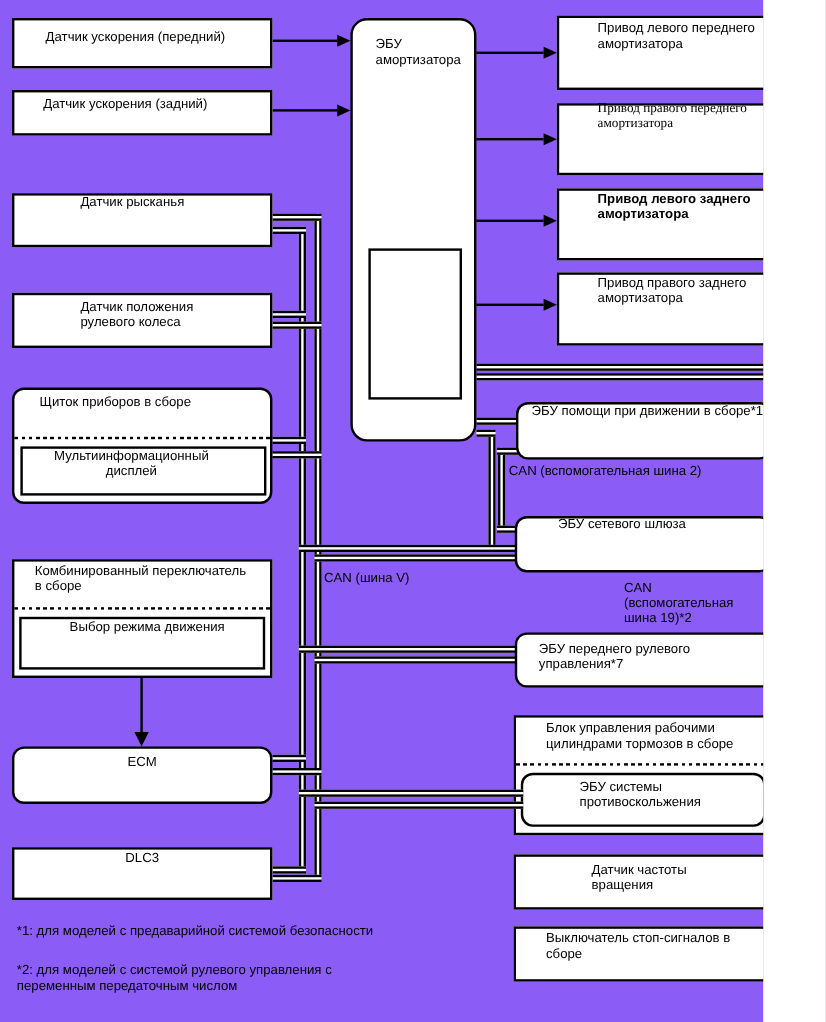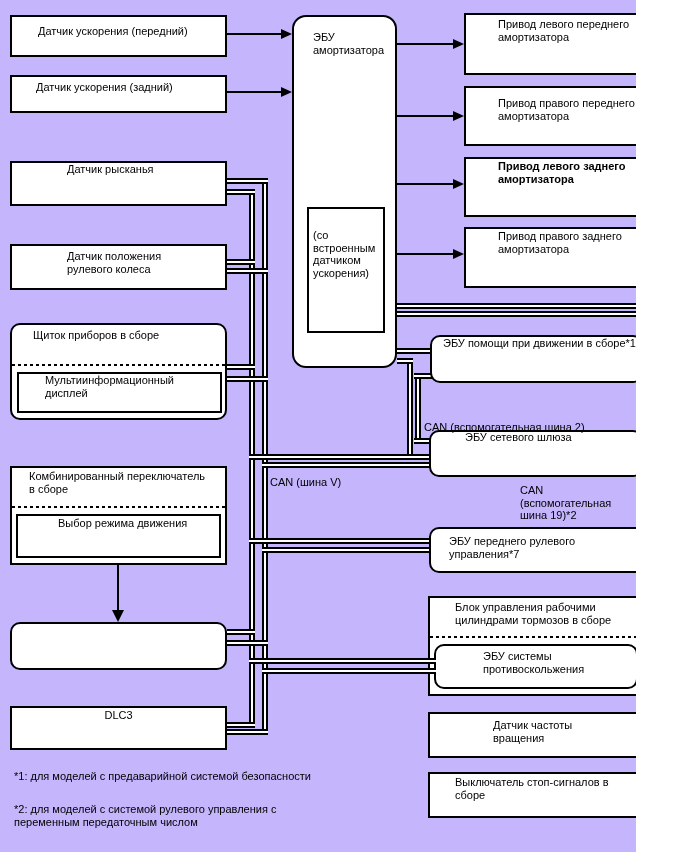--- a/index.html
+++ b/index.html
@@ -1,17 +1,17 @@
 <!DOCTYPE html>
 <html><head>
 <meta charset="utf-8">
 <style>
   html,body{margin:0;padding:0;background:#fff;}
   #stage{
-    position:relative;width:636px;height:852px;background:#c4b5fd;
+    position:relative;width:636px;height:852px;background:#8b5cf6;
     font-family:"Liberation Sans","DejaVu Sans",sans-serif;
     color:#000;overflow:hidden;
   }
   
   .bx{position:absolute;border:2px solid #000;background:#fff;box-sizing:border-box;z-index:3;}
   .rnd{border-radius:10px;}
   .rnd-lg{border-radius:14px;}
   
   .lbl{position:absolute;font-size:11px;line-height:12.5px;white-space:pre-line;z-index:5;}
   .ctr{text-align:center;}
@@ -69,55 +69,52 @@
 
   <div class="bx" style="left:428px;top:712px;width:217px;height:46px;"></div>
   <div class="bx" style="left:428px;top:772px;width:217px;height:46px;"></div>
 
   <div class="lbl" style="left:38px;top:25px;">Датчик ускорения (передний)</div>
   <div class="lbl" style="left:36px;top:81px;">Датчик ускорения (задний)</div>
   <div class="lbl" style="left:67px;top:163px;">Датчик рысканья</div>
   <div class="lbl" style="left:67px;top:250px;">Датчик положения
 рулевого колеса</div>
   <div class="lbl" style="left:33px;top:329px;">Щиток приборов в сборе</div>
-  <div class="lbl" style="left:45px;top:374px;">Мультиинформационный
+  <div class="lbl" style="left:45px;top:374px;text-align:center;">Мультиинформационный
 дисплей</div>
   <div class="lbl" style="left:29px;top:470px;">Комбинированный переключатель
 в сборе</div>
   <div class="lbl" style="left:58px;top:517px;">Выбор режима движения</div>
+  <div class="lbl ctr" style="left:10px;top:629px;width:217px;">ECM</div>
   <div class="lbl ctr" style="left:10px;top:709px;width:217px;">DLC3</div>
   <div class="lbl" style="left:313px;top:31px;">ЭБУ
 амортизатора</div>
-  <div class="lbl" style="left:313px;top:229px;">(со
-встроенным
-датчиком
-ускорения)</div>
   <div class="lbl" style="left:498px;top:18px;">Привод левого переднего
 амортизатора</div>
-  <div class="lbl" style="left:498px;top:97px;">Привод правого переднего
+  <div class="lbl" style="left:498px;top:84px;font-family:Liberation Serif, serif;">Привод правого переднего
 амортизатора</div>
   <div class="lbl" style="left:498px;top:160px;font-weight:bold;">Привод левого заднего
 амортизатора</div>
   <div class="lbl" style="left:498px;top:230px;">Привод правого заднего
 амортизатора</div>
   <div class="lbl" style="left:443px;top:337px;">ЭБУ помощи при движении в сборе*1</div>
   <div class="lbl" style="left:465px;top:431px;">ЭБУ сетевого шлюза</div>
   <div class="lbl" style="left:449px;top:535px;">ЭБУ переднего рулевого
 управления*7</div>
   <div class="lbl" style="left:455px;top:601px;">Блок управления рабочими
 цилиндрами тормозов в сборе</div>
   <div class="lbl" style="left:483px;top:650px;">ЭБУ системы
 противоскольжения</div>
   <div class="lbl" style="left:493px;top:719px;">Датчик частоты
 вращения</div>
   <div class="lbl" style="left:455px;top:776px;">Выключатель стоп-сигналов в
 сборе</div>
 
   <div class="lbl" style="left:270px;top:476px;">CAN (шина V)</div>
-  <div class="lbl" style="left:424px;top:387px;margin-top:34px;">CAN (вспомогательная шина 2)</div>
+  <div class="lbl" style="left:424px;top:387px;">CAN (вспомогательная шина 2)</div>
   <div class="lbl" style="left:520px;top:484px;">CAN (вспомогательная
 шина 19)*2</div>
   <div class="lbl" style="left:14px;top:770px;">*1: для моделей с предаварийной системой безопасности</div>
   <div class="lbl" style="left:14px;top:803px;">*2: для моделей с системой рулевого управления с
 переменным передаточным числом</div>
 
   <div class="dlv" style="left:249px;top:189px;height:539px;"></div>
   <div class="dlv" style="left:262px;top:178px;height:557px;"></div>
 
   <div class="dlh" style="left:227px;top:178px;width:41px;"></div>

